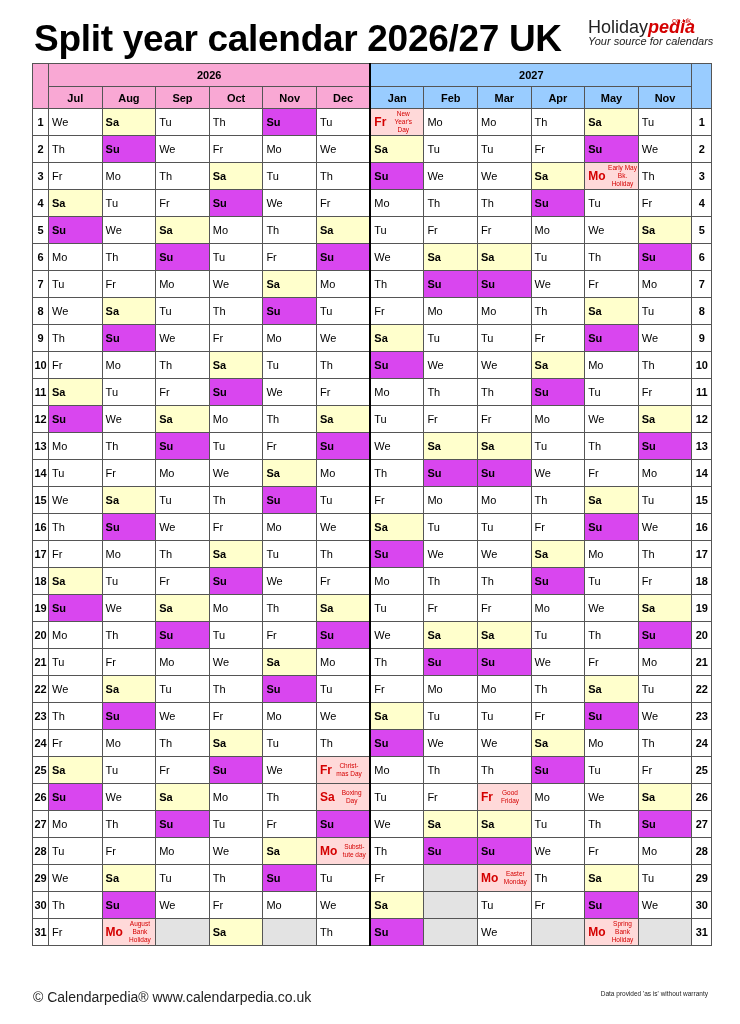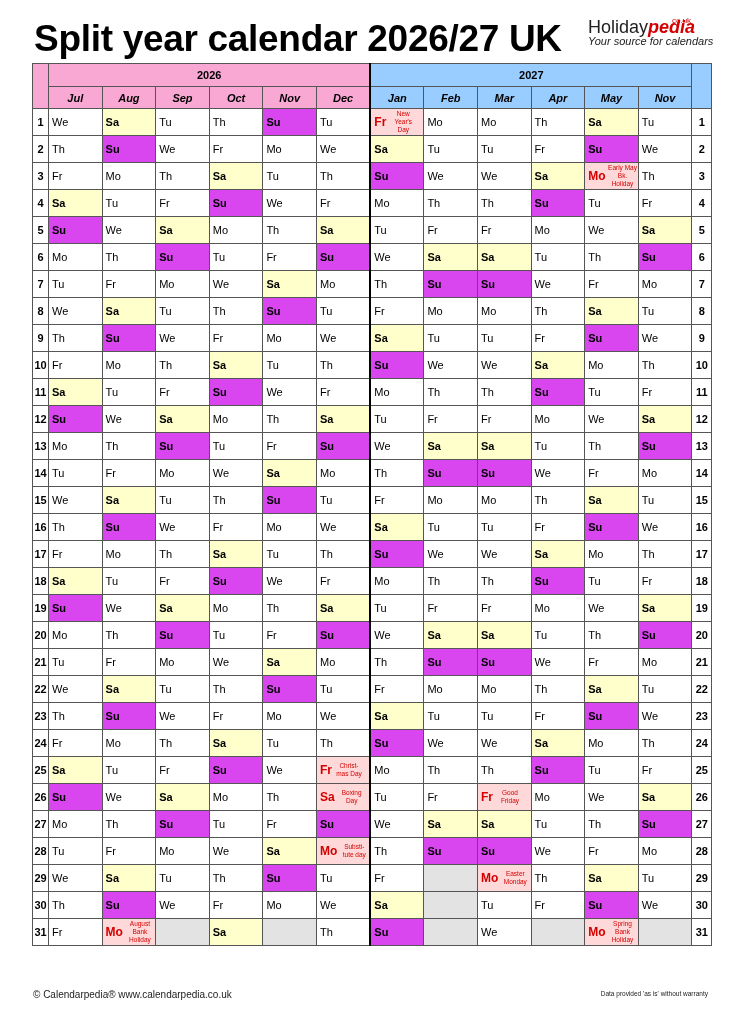--- a/index.html
+++ b/index.html
@@ -6,33 +6,33 @@
   body{width:740px;height:1024px;position:relative;overflow:hidden;font-family:"Liberation Sans",sans-serif;color:#000;}
   .title{position:absolute;left:34px;top:18px;font-size:37px;font-weight:bold;letter-spacing:-0.3px;}
   .logo{position:absolute;left:588px;top:18px;width:140px;}
   .logo .brand{font-size:18px;color:#222;line-height:18px;position:relative;}
   .logo .brand b{color:#d40000;font-style:italic;}
   .logo .couk{position:absolute;left:84px;top:-6px;font-size:8px;color:#d40000;}
   .logo .tag{font-size:11px;color:#222;line-height:10px;font-style:italic;}
   table.cal{position:absolute;left:32px;top:63px;border-collapse:collapse;table-layout:fixed;}
   table.cal td{border:1px solid #555;padding:0;font-size:11px;height:26px;vertical-align:middle;overflow:hidden;white-space:nowrap;}
   .yr{font-size:17px;font-weight:bold;text-align:center;height:22px !important;}
-  .mh{font-size:14px;font-weight:bold;text-align:center;height:21px !important;font-style:italic;}
+  .mh{font-size:14px;font-weight:bold;text-align:center;height:21px !important;}
   .g{background:#f9a8d4;}
   .b{background:#99ccff;}
   .sep{border-left:2px solid #000 !important;}
   .num{font-weight:bold;text-align:center;font-size:10.5px;}
   .day{padding-left:3px !important;}
   .sa{background:#ffffcc;font-weight:bold;}
   .su{background:#d946ef;font-weight:bold;}
   .hol{background:#ffd9d9;}
   .empty{background:#e3e3e3;}
   .hol .d{color:#d40000;font-weight:bold;font-size:12px;display:inline-block;vertical-align:middle;}
   .hol .n{color:#d40000;font-size:6.5px;line-height:8px;display:inline-block;vertical-align:middle;text-align:center;white-space:normal;width:30px;margin-left:2px;}
-  .foot{position:absolute;left:33px;top:989px;font-size:10px;color:#222;}
+  .foot{position:absolute;left:33px;top:989px;font-size:14px;color:#222;}
   .warn{position:absolute;right:32px;top:990px;font-size:6.5px;color:#222;}
 </style>
 </head>
 <body>
 
 <div class="title">Split year calendar 2026/27 UK</div>
 
 <div class="logo">
   <div class="brand">
     <span>Holiday</span><b>pedia</b>

